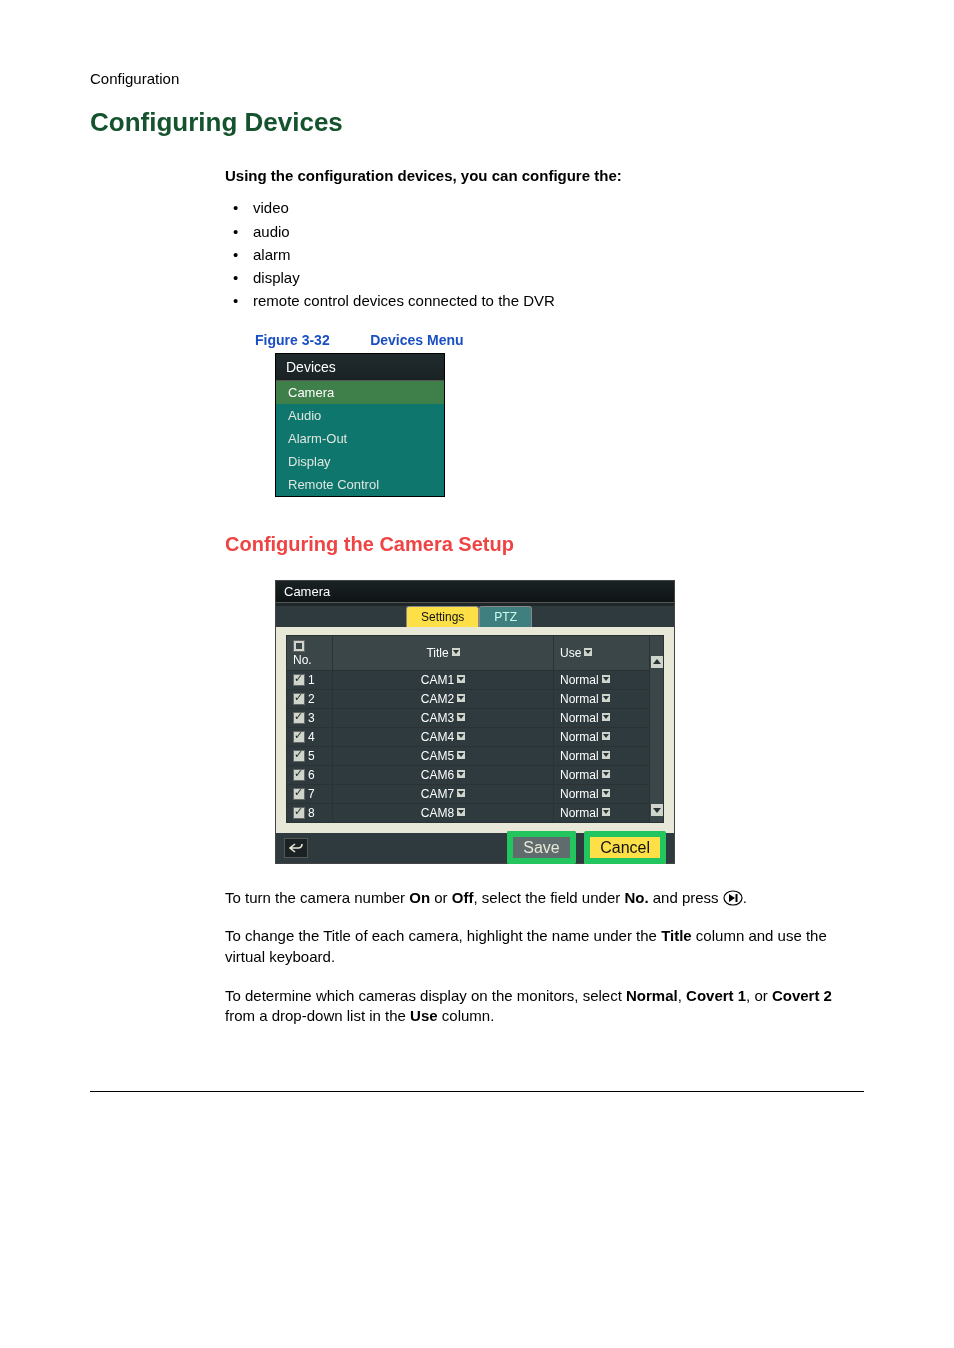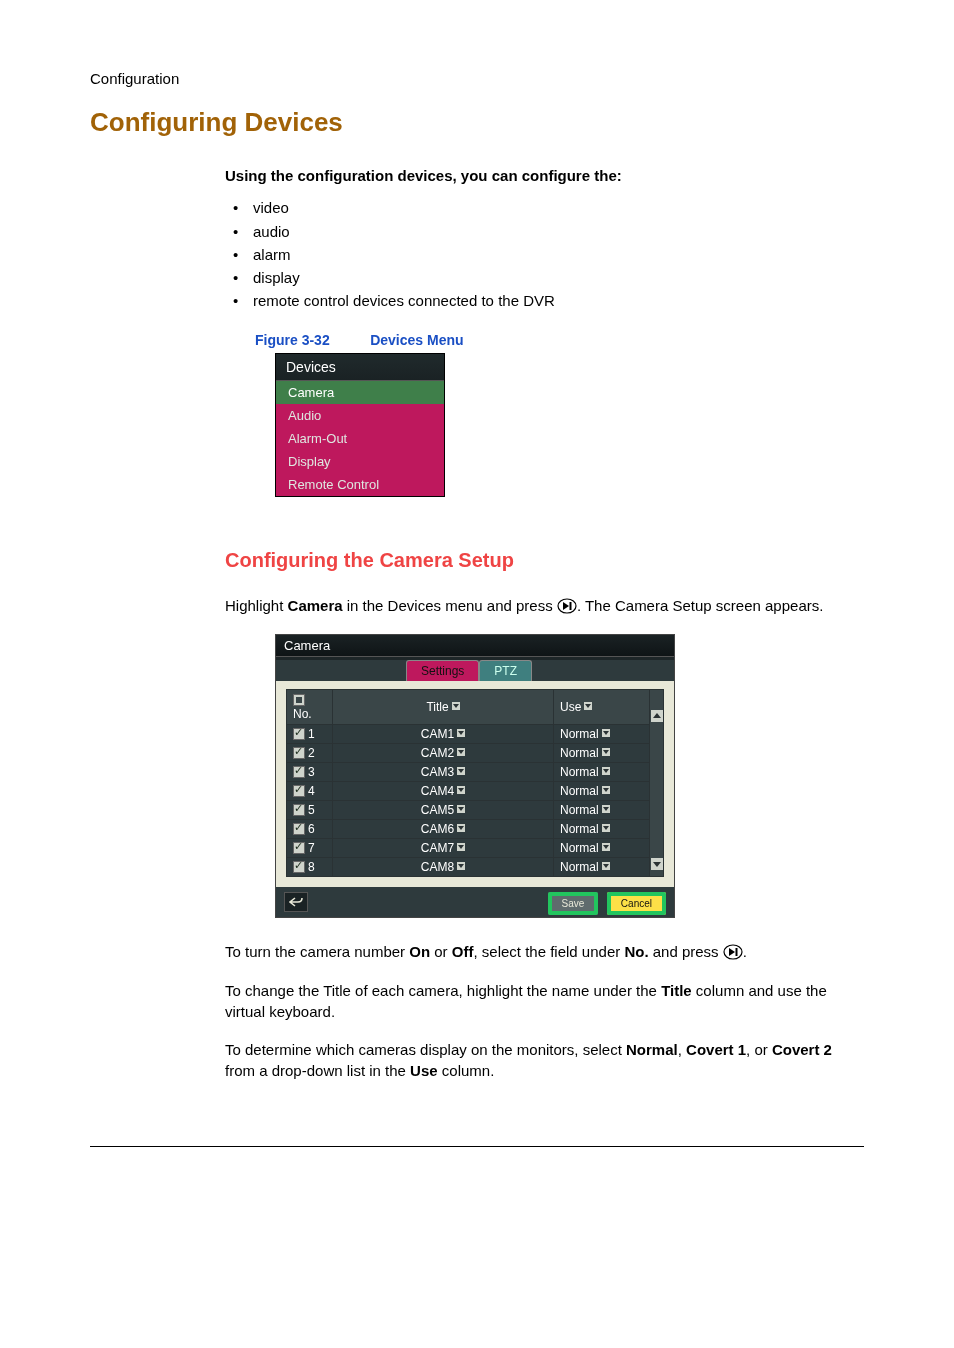--- a/index.html
+++ b/index.html
@@ -1,60 +1,60 @@
 <!DOCTYPE html>
 <html><head>
 <meta charset="utf-8">
 <style>
   * { margin: 0; padding: 0; box-sizing: border-box; }
   html, body { width: 954px; height: 1348px; background: #fff; font-family: Arial, Helvetica, sans-serif; color: #000; }
   .page { width: 954px; height: 1252px; position: relative; padding: 70px 90px 40px 90px; }
   .breadcrumb { font-size: 15px; margin-bottom: 20px; }
-  .h1 { color: #a16207; font-size: 26px; font-weight: bold; margin-bottom: 28px; }
+  .h1 { color: #14532d; font-size: 26px; font-weight: bold; margin-bottom: 28px; }
   .indent { margin-left: 135px; }
   .body-text { font-size: 15px; line-height: 1.35; font-weight: bold; }
   ul.bullets { list-style: none; margin-top: 10px; margin-bottom: 18px; }
   ul.bullets li { font-size: 15px; line-height: 1.55; padding-left: 28px; position: relative; }
   ul.bullets li::before { content: "•"; position: absolute; left: 8px; }
   .fig-caption { margin-left: 30px; margin-bottom: 4px; }
   .fig-caption .fig-no { color: #1a4fc4; font-weight: bold; font-size: 14px; margin-right: 36px; }
   .fig-caption .fig-title { color: #1a4fc4; font-weight: bold; font-size: 14px; }
-  .devices-menu { margin-left: 50px; width: 170px; border: 1px solid #000; background: #be185d; margin-bottom: 52px; }
+  .devices-menu { margin-left: 50px; width: 170px; border: 1px solid #000; background: #0f766e; margin-bottom: 36px; }
   .devices-menu .menu-title { background: linear-gradient(#202a2c,#1a2224); color: #fff; font-size: 14px; padding: 5px 10px; border-bottom: 1px solid #555; }
   .devices-menu .menu-item { color: #dfe6e0; font-size: 13px; padding: 4px 12px; }
   .devices-menu .menu-item.selected { background: #3f7f4a; color: #fff; }
   .h2 { color: #ef4444; font-size: 20px; font-weight: bold; margin-bottom: 24px; }
   .para { font-size: 15px; line-height: 1.38; margin-bottom: 18px; }
   .enter-icon { display: inline-block; width: 20px; height: 16px; vertical-align: -3px; }
   .enter-icon svg { width: 20px; height: 16px; }
   .camera-screen { margin-left: 50px; width: 400px; background: #1e2628; border: 1px solid #444; margin-bottom: 24px; }
   .cs-title { background: linear-gradient(#1a2224,#0f1416); color: #fff; font-size: 13px; padding: 3px 8px; border-bottom: 1px solid #555; }
   .cs-tabs { display: flex; align-items: flex-end; margin-top: 3px; padding-left: 130px; background: #2e3a3d; }
-  .cs-tab { font-size: 12px; padding: 3px 14px; margin-right: 0; color: #111; background: #be185d; border: 1px solid #888; border-bottom: none; border-radius: 3px 3px 0 0; }
+  .cs-tab { font-size: 12px; padding: 3px 14px; margin-right: 0; color: #111; background: #fde047; border: 1px solid #888; border-bottom: none; border-radius: 3px 3px 0 0; }
   .cs-tab.inactive { background: #3f7f7f; color: #cfe; }
   .cs-body { background: #e8e8d8; padding: 8px 10px 10px 10px; }
   .cs-table { background: #2e3a3d; color: #fff; font-size: 12px; width: 100%; border-collapse: collapse; }
   .cs-table th { background: #3a4648; border: 1px solid #2a3234; padding: 3px 6px; font-weight: normal; color: #fff; }
   .cs-table td { border: 1px solid #2a3234; padding: 2px 6px; }
   .col-no { width: 46px; text-align: left; }
   .col-title { text-align: center; }
   .col-use { width: 96px; text-align: left; }
   .cb { display: inline-block; width: 12px; height: 12px; background: #cfd4cc; border: 1px solid #666; margin-right: 3px; vertical-align: -2px; position: relative; }
   .cb::after { content: "✓"; position: absolute; left: 0; top: -3px; font-size: 11px; color: #1a2a1a; }
   .th-cb { display:inline-block; width:12px; height:12px; background:#cfd4cc; border:1px solid #666; margin-right:3px; vertical-align:-2px; position:relative; }
   .th-cb::after { content:""; position:absolute; left:2px; top:2px; width:6px; height:6px; background:#3a4648; }
   .dd { display: inline-block; width: 8px; height: 8px; background: #cfd4cc; margin-left: 3px; vertical-align: 1px; position: relative; }
   .dd::after { content: ""; position: absolute; left: 1px; top: 2px; border-left: 3px solid transparent; border-right: 3px solid transparent; border-top: 4px solid #2a3234; }
   .scroll-up, .scroll-down { display:inline-block; width:12px; height:12px; background:#cfd4cc; position:relative; }
   .scroll-up::after { content:""; position:absolute; left:2px; top:3px; border-left:4px solid transparent; border-right:4px solid transparent; border-bottom:5px solid #2a3234; }
   .scroll-down::after { content:""; position:absolute; left:2px; top:4px; border-left:4px solid transparent; border-right:4px solid transparent; border-top:5px solid #2a3234; }
   .cs-footer { background: #2e3a3d; padding: 5px 8px; display: flex; justify-content: space-between; align-items: center; }
   .back-btn { width: 24px; height: 20px; background: #1a2224; border: 1px solid #555; display: flex; align-items: center; justify-content: center; }
   .back-btn svg { width: 14px; height: 12px; }
-  .sc-btn { font-size: 10px; padding: 2px 10px; background: #5f6b6d; color: #e8e8d8; border: 4px solid #22c55e; margin-left: 4px; border-radius: 2px; }
+  .sc-btn { font-size: 16px; padding: 2px 10px; background: #5f6b6d; color: #e8e8d8; border: 6px solid #22c55e; margin-left: 4px; border-radius: 2px; }
   .sc-btn.cancel { background: #fde047; color: #111; }
   .footer-rule { border: none; border-top: 1px solid #000; margin-top: 64px; margin-bottom: 6px; }
   .footer { display: flex; justify-content: space-between; font-size: 13px; }
   .side-scroll { width: 14px; vertical-align: top; }
   b { font-weight: bold; }
 </style>
 </head>
 <body>
 
 <div class="page">
@@ -82,27 +82,20 @@
       <div class="menu-title">Devices</div>
       <div class="menu-item selected">Camera</div>
       <div class="menu-item">Audio</div>
       <div class="menu-item">Alarm-Out</div>
       <div class="menu-item">Display</div>
       <div class="menu-item">Remote Control</div>
     </div>
 
     <div class="h2">Configuring the Camera Setup</div>
 
-    <div class="para">
-      <span>Highlight </span><b>Camera</b><span> in the Devices menu and press </span><span class="enter-icon"><svg viewBox="0 0 20 16">
-            <ellipse cx="10" cy="8" rx="9" ry="7" fill="none" stroke="#000" stroke-width="1.2"></ellipse>
-            <polygon points="6,4 6,12 12,8" fill="#000"></polygon>
-            <rect x="12.5" y="4" width="2" height="8" fill="#000"></rect>
-          </svg></span><span>. The Camera Setup screen appears.</span>
-    </div>
 
 
     <div class="camera-screen">
       <div class="cs-title">Camera</div>
       <div class="cs-tabs">
         <div class="cs-tab">Settings</div>
         <div class="cs-tab inactive">PTZ</div>
       </div>
       <div class="cs-body">
         <table class="cs-table">

